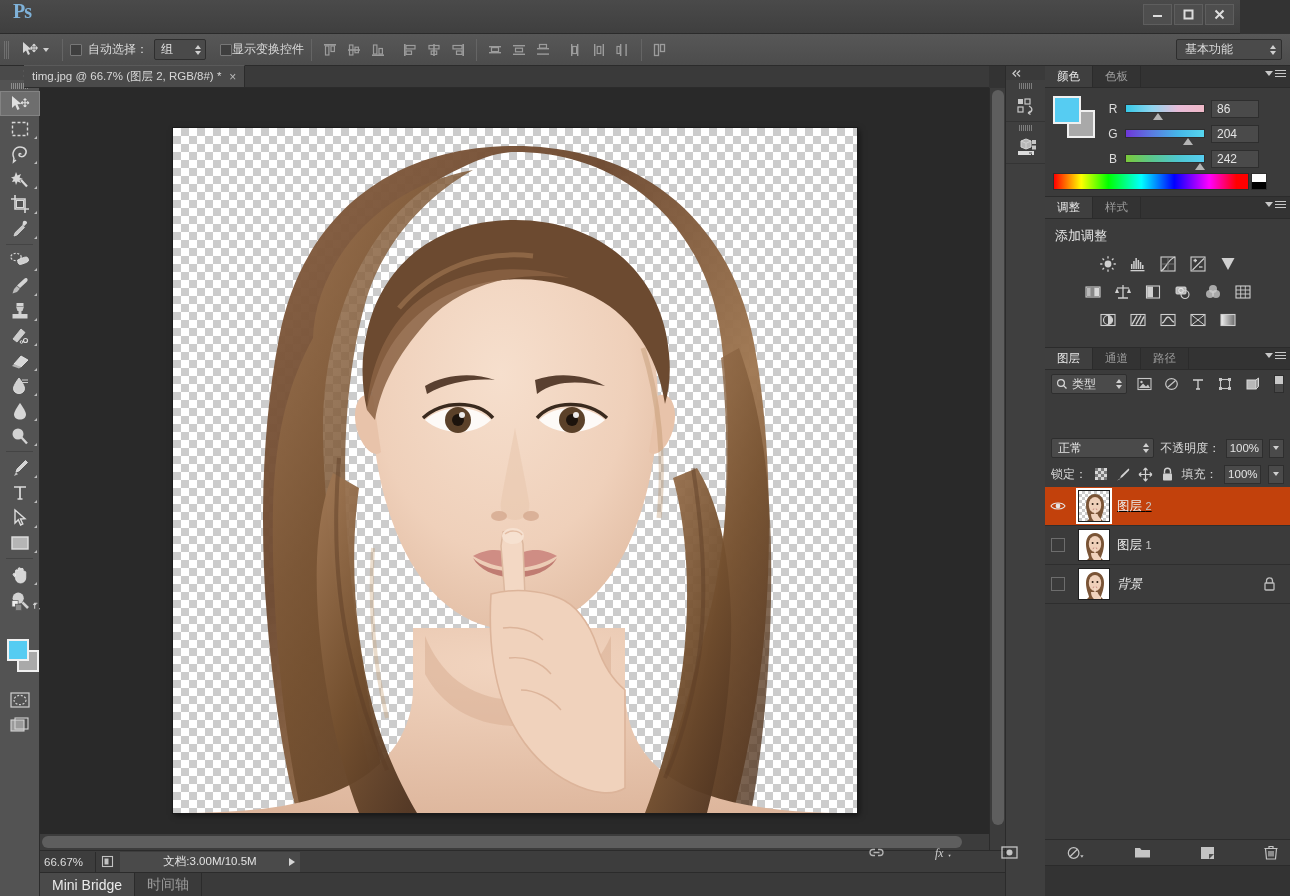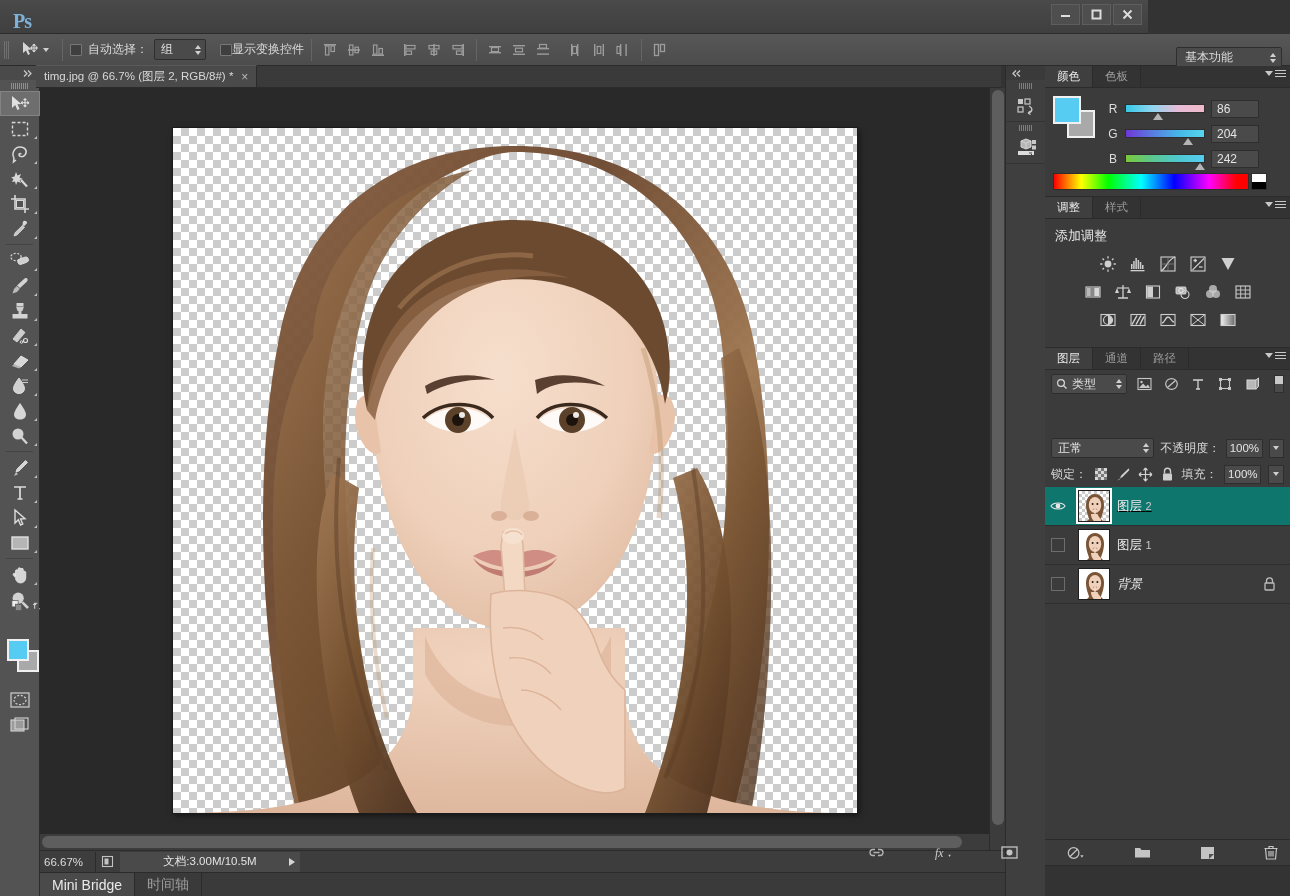--- a/index.html
+++ b/index.html
@@ -7,24 +7,24 @@
     width: 1290px; height: 896px;
     background: #3a3a3a;
     font-family: "Liberation Sans", sans-serif;
     overflow: hidden;
     -webkit-font-smoothing: antialiased;
   }
   .app { position: relative; width: 1290px; height: 896px; background: #333333; }
 
   
   .menubar {
-    position: absolute; left: 0; top: 0; width: 1148px; height: 34px;
+    position: absolute; left: 0; top: 0; width: 1240px; height: 34px;
     background: linear-gradient(#4a4a4a, #3f3f3f);
     border-bottom: 1px solid #2b2b2b;
-    display: flex; align-items: flex-end;
+    display: flex; align-items: flex-start;
   }
   .ps-logo {
     width: 40px; text-align: center; color: #7fb2d9;
     font-size: 20px; font-weight: bold; letter-spacing: -1px;
     font-family: "Liberation Serif", serif;
     padding-left: 4px;
   }
   .menu-items { display: flex; align-items: center; height: 100%; }
   .menu-item {
     color: #d4d4d4; font-size: 12.5px; padding: 0 10px; height: 100%;
@@ -64,21 +64,21 @@
   }
   .ob-select .spin {
     position: absolute; right: 4px; top: 50%; transform: translateY(-50%);
     display: flex; flex-direction: column; gap: 2px;
   }
   .tri-up { width:0;height:0;border-left:3px solid transparent;border-right:3px solid transparent;border-bottom:4px solid #cfcfcf;}
   .tri-dn { width:0;height:0;border-left:3px solid transparent;border-right:3px solid transparent;border-top:4px solid #cfcfcf;}
   .align-grp { display: flex; align-items: center; gap: 2px; }
   .align-btn { width: 22px; height: 22px; display:flex; align-items:center; justify-content:center; }
   .workspace-sel {
-    position: absolute; right: 8px; top: 13px;
+    position: absolute; right: 8px; top: 5px;
     background: #4a4a4a; border: 1px solid #2e2e2e; color: #dcdcdc;
     font-size: 12px; height: 21px; width: 106px; padding: 0 18px 0 8px;
     display: flex; align-items: center; border-radius: 2px;
   }
   .workspace-sel .spin { position:absolute; right:5px; top:50%; transform:translateY(-50%);
     display:flex; flex-direction:column; gap:2px;}
 
   
   .toolbar {
     position: absolute; left: 0; top: 66px; width: 40px; height: 830px;
@@ -108,21 +108,21 @@
     background: #56ccf2; border: 2px solid #f0f0f0; z-index: 2;
   }
   .sw-bg {
     position: absolute; left: 17px; top: 13px; width: 22px; height: 22px;
     background: #a9a9a9; border: 2px solid #f0f0f0; z-index: 1;
   }
   .sw-mini { position:absolute; left:5px; top:-16px; display:flex; gap:4px; align-items:center;}
 
   
   .tabbar {
-    position: absolute; left: 36px; top: 66px; width: 965px; height: 22px;
+    position: absolute; left: 24px; top: 66px; width: 965px; height: 22px;
     background: #3a3a3a; border-bottom: 1px solid #2b2b2b;
     display: flex; align-items: flex-end;
   }
   .doctab {
     height: 22px; background: #4a4a4a; display: flex; align-items: center;
     padding: 0 8px; gap: 8px; color: #d8d8d8; font-size: 11.5px;
     border-right: 1px solid #2b2b2b; border-top: 1px solid #5a5a5a;
   }
   .doctab .x { color: #b9b9b9; font-size: 12px; }
 
@@ -315,21 +315,21 @@
     height: 26px; display: flex; align-items: center; gap: 7px; padding: 0 6px;
   }
   .lock-icn { width: 16px; height: 16px; display:flex; align-items:center; justify-content:center;}
 
   
   .layer-list { background: #3b3b3b; }
   .layer-row {
     height: 39px; display: flex; align-items: center;
     border-bottom: 1px solid #2e2e2e; position: relative;
   }
-  .layer-row.selected { background: #0f766e; text-decoration: underline; }
+  .layer-row.selected { background: #c2410c; text-decoration: underline; }
   .eye-cell { width: 26px; display:flex; align-items:center; justify-content:center;}
   .eye-box { width: 14px; height: 14px; border: 1px solid #6d6d6d; background: transparent; }
   .thumb-cell { width: 46px; display:flex; align-items:center; justify-content:center;}
   .lay-thumb {
     width: 32px; height: 32px; border: 1px solid #1f1f1f; overflow: hidden;
     background-color:#fff;
     position: relative;
   }
   .lay-thumb.active-thumb { outline: 2px solid #ffffff; outline-offset: 0px; }
   .lay-name { color: #ececec; font-size: 12.5px; }

